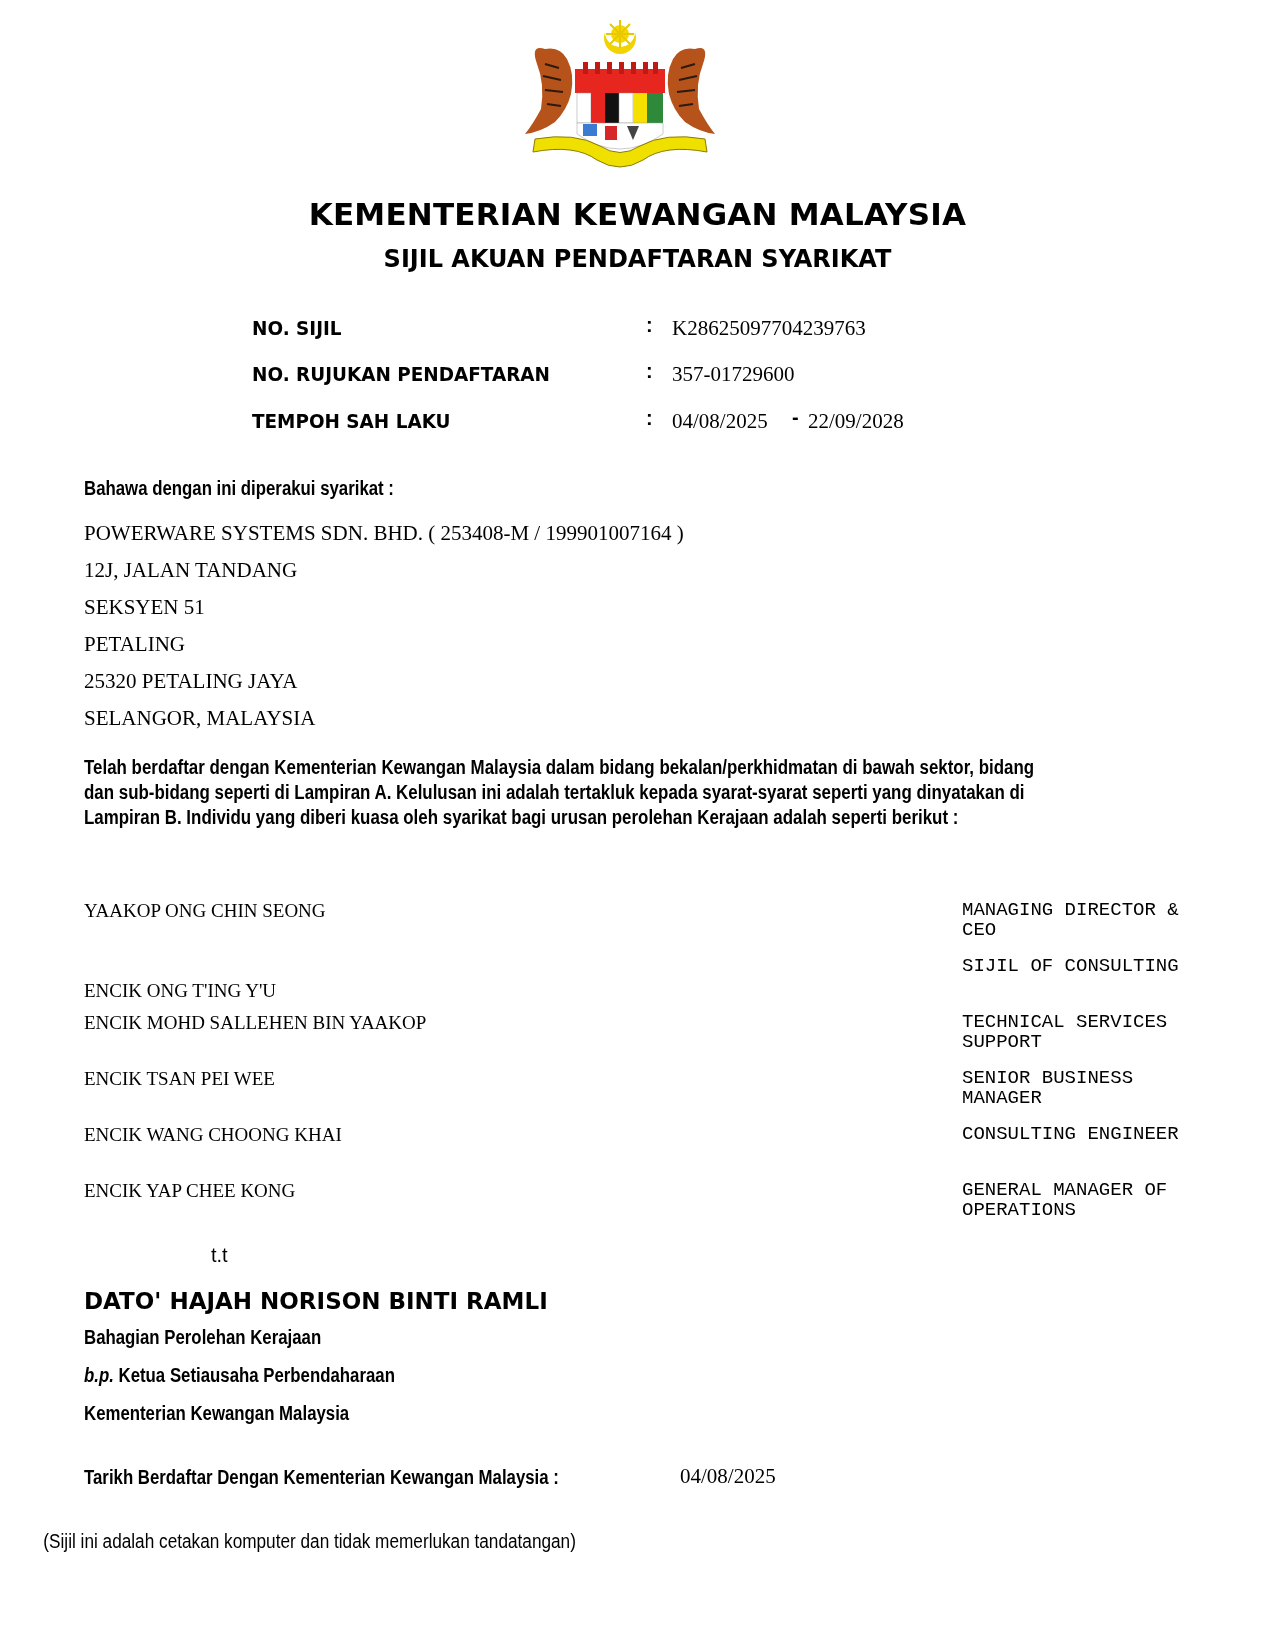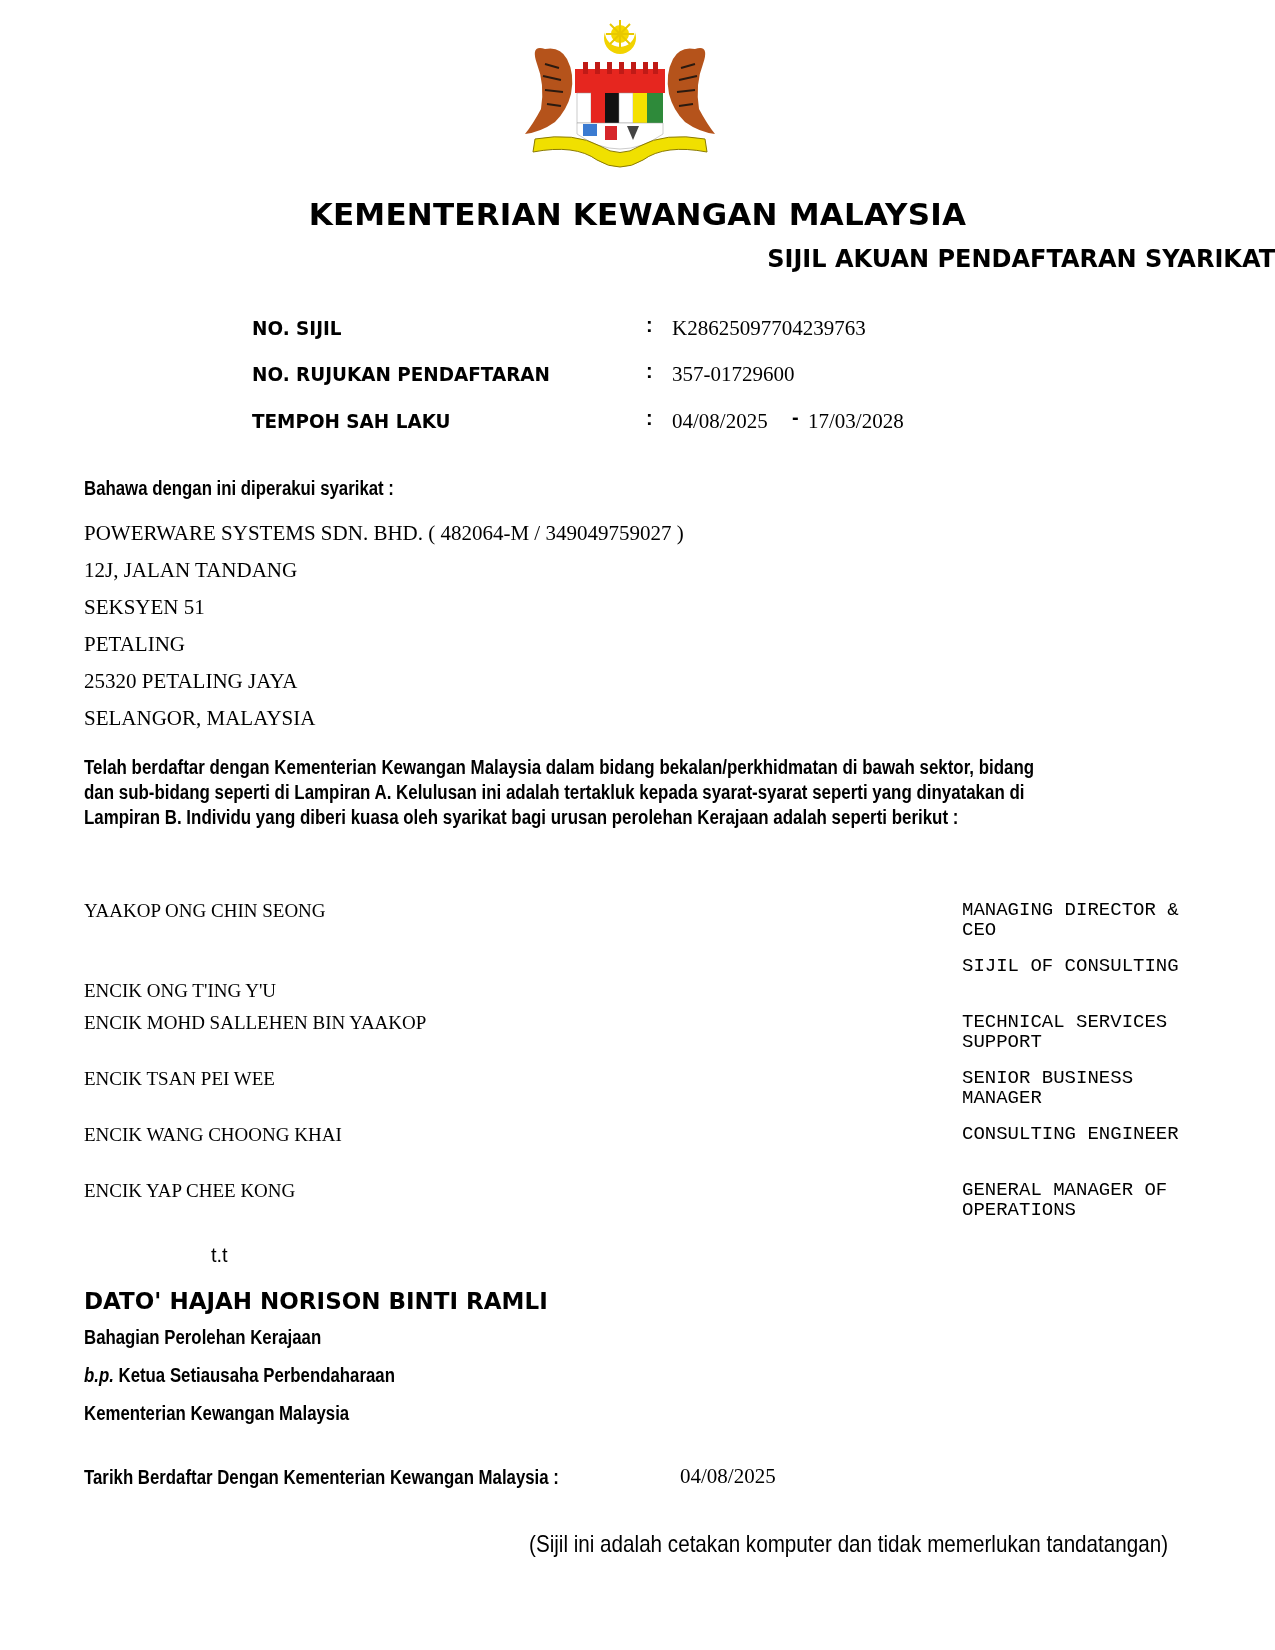--- a/index.html
+++ b/index.html
@@ -2,21 +2,21 @@
 <html><head>
 <meta charset="utf-8">
 <style>
   html, body { margin:0; padding:0; background:#ffffff; }
   body { width:1275px; height:1650px; position:relative; overflow:hidden; color:#000; }
   .abs { position:absolute; }
   .sans { font-family:"Liberation Sans", sans-serif; }
   .serif { font-family:"Liberation Serif", serif; }
   .crest { left:515px; top:14px; width:210px; height:165px; }
   .title1 { left:0; width:1275px; top:196px; text-align:center; font-family:"DejaVu Sans", sans-serif; font-weight:bold; font-size:31px; letter-spacing:0.2px; }
-  .title2 { left:0; width:1275px; top:245px; text-align:right; font-family:"DejaVu Sans", sans-serif; font-weight:bold; font-size:24px; }
+  .title2 { left:0; width:1275px; top:245px; text-align:center; font-family:"DejaVu Sans", sans-serif; font-weight:bold; font-size:24px; }
   .info-label { left:252px; font-family:"DejaVu Sans", sans-serif; font-weight:bold; font-size:20px; transform:scaleX(0.92); transform-origin:left; }
   .info-colon { left:646px; font-family:"Liberation Sans", sans-serif; font-weight:bold; font-size:20px; }
   .info-val { left:672px; font-family:"Liberation Serif", serif; font-size:21px; }
   .cond { font-family:"Liberation Sans", sans-serif; font-weight:bold; font-size:20px; transform:scaleX(0.84); transform-origin:left; white-space:nowrap; }
   .addr { left:84px; font-family:"Liberation Serif", serif; font-size:21px; }
   .para { left:84px; width:1290px; font-family:"Liberation Sans", sans-serif; font-weight:bold; font-size:20px; line-height:25px; transform:scaleX(0.845); transform-origin:left; text-align:justify; }
   .para span { display:block; white-space:nowrap; }
   .person { left:84px; font-family:"Liberation Serif", serif; font-size:19px; }
   .role { left:962px; width:250px; font-family:Liberation Mono, monospace; font-size:19px; line-height:20px; }
   .tt { left:211px; top:1244px; font-family:"Liberation Sans", sans-serif; font-size:20px; }
@@ -78,24 +78,24 @@
 <div class="abs info-val" style="top:316px">K28625097704239763</div>
 
 <div class="abs info-label" style="top:362px">NO. RUJUKAN PENDAFTARAN</div>
 <div class="abs info-colon" style="top:360px">:</div>
 <div class="abs info-val" style="top:362px">357-01729600</div>
 
 <div class="abs info-label" style="top:409px">TEMPOH SAH LAKU</div>
 <div class="abs info-colon" style="top:407px">:</div>
 <div class="abs info-val" style="top:409px">04/08/2025</div>
 <div class="abs sans" style="left:792px;top:406px;font-weight:bold;font-size:20px">-</div>
-<div class="abs info-val" style="left:808px;top:409px">17/03/2028</div>
+<div class="abs info-val" style="left:808px;top:409px">22/09/2028</div>
 
 <div class="abs cond" style="left:84px;top:477px">Bahawa dengan ini diperakui syarikat :</div>
-<div class="abs addr" style="top:521px">POWERWARE SYSTEMS SDN. BHD. ( 482064-M / 349049759027 )</div>
+<div class="abs addr" style="top:521px">POWERWARE SYSTEMS SDN. BHD. ( 253408-M / 199901007164 )</div>
 <div class="abs addr" style="top:558px">12J, JALAN TANDANG</div>
 <div class="abs addr" style="top:595px">SEKSYEN 51</div>
 <div class="abs addr" style="top:632px">PETALING</div>
 <div class="abs addr" style="top:669px">25320 PETALING JAYA</div>
 <div class="abs addr" style="top:706px">SELANGOR, MALAYSIA</div>
 
 <div class="abs para" style="top:755px">
   <span>Telah berdaftar dengan Kementerian Kewangan Malaysia dalam bidang bekalan/perkhidmatan di bawah sektor, bidang</span>
   <span>dan sub-bidang seperti di Lampiran A. Kelulusan ini adalah tertakluk kepada syarat-syarat seperti yang dinyatakan di</span>
   <span>Lampiran B. Individu yang diberi kuasa oleh syarikat bagi urusan perolehan Kerajaan adalah seperti berikut :</span>
@@ -124,15 +124,15 @@
 <div class="abs cond" style="left:84px;top:1326px">Bahagian Perolehan Kerajaan</div>
 <div class="abs cond" style="left:84px;top:1364px">
   <i>b.p.</i>
   <span>Ketua Setiausaha Perbendaharaan</span>
 </div>
 <div class="abs cond" style="left:84px;top:1402px">Kementerian Kewangan Malaysia</div>
 
 <div class="abs cond" style="left:84px;top:1466px">Tarikh Berdaftar Dengan Kementerian Kewangan Malaysia :</div>
 <div class="abs serif" style="left:680px;top:1464px;font-size:21px">04/08/2025</div>
 
-<div class="abs sans" style="left:0;width:1220px;top:1530px;text-align:right;font-size:24px">
+<div class="abs sans" style="left:0;width:1220px;top:1530px;text-align:left;font-size:20px">
   <span style="display:inline-block;transform:scaleX(0.86)">(Sijil ini adalah cetakan komputer dan tidak memerlukan tandatangan)</span>
 </div>
 
 </body></html>

